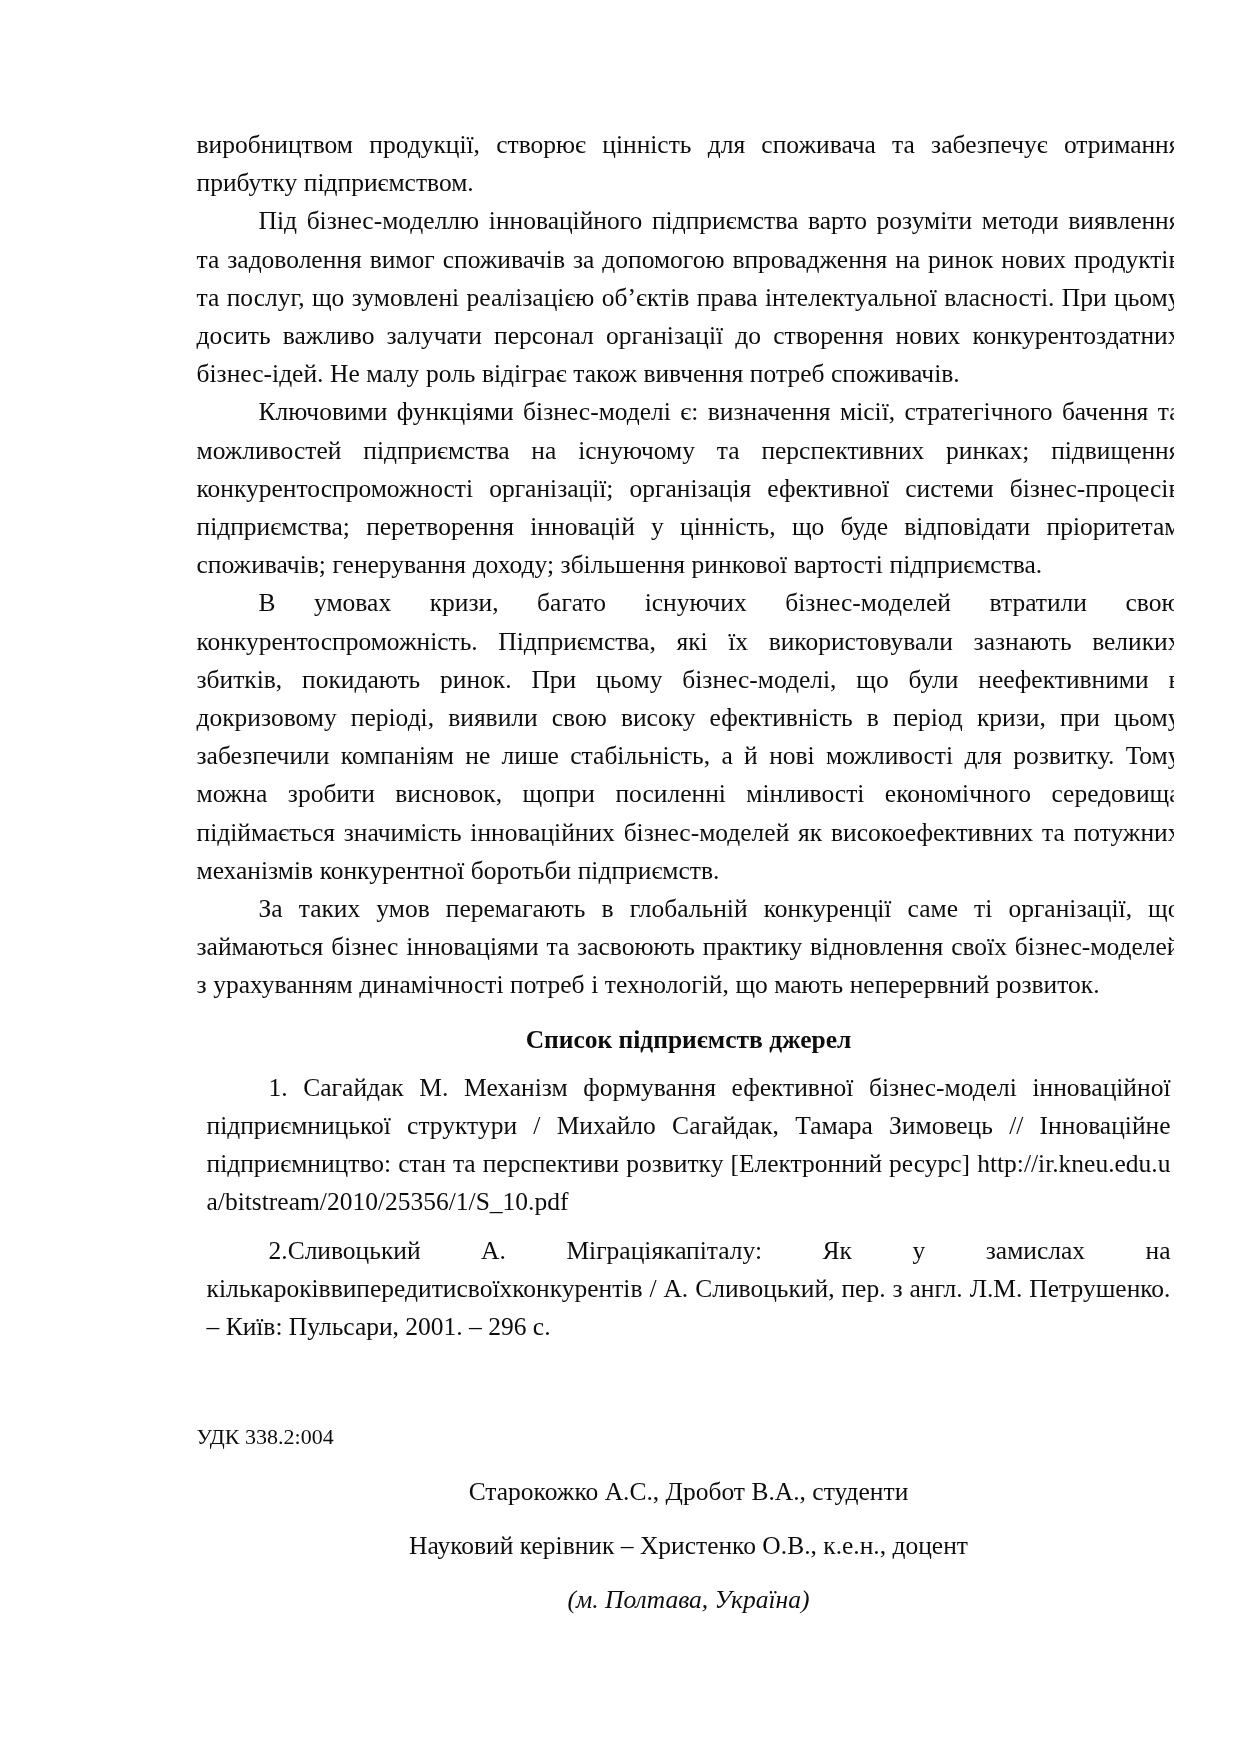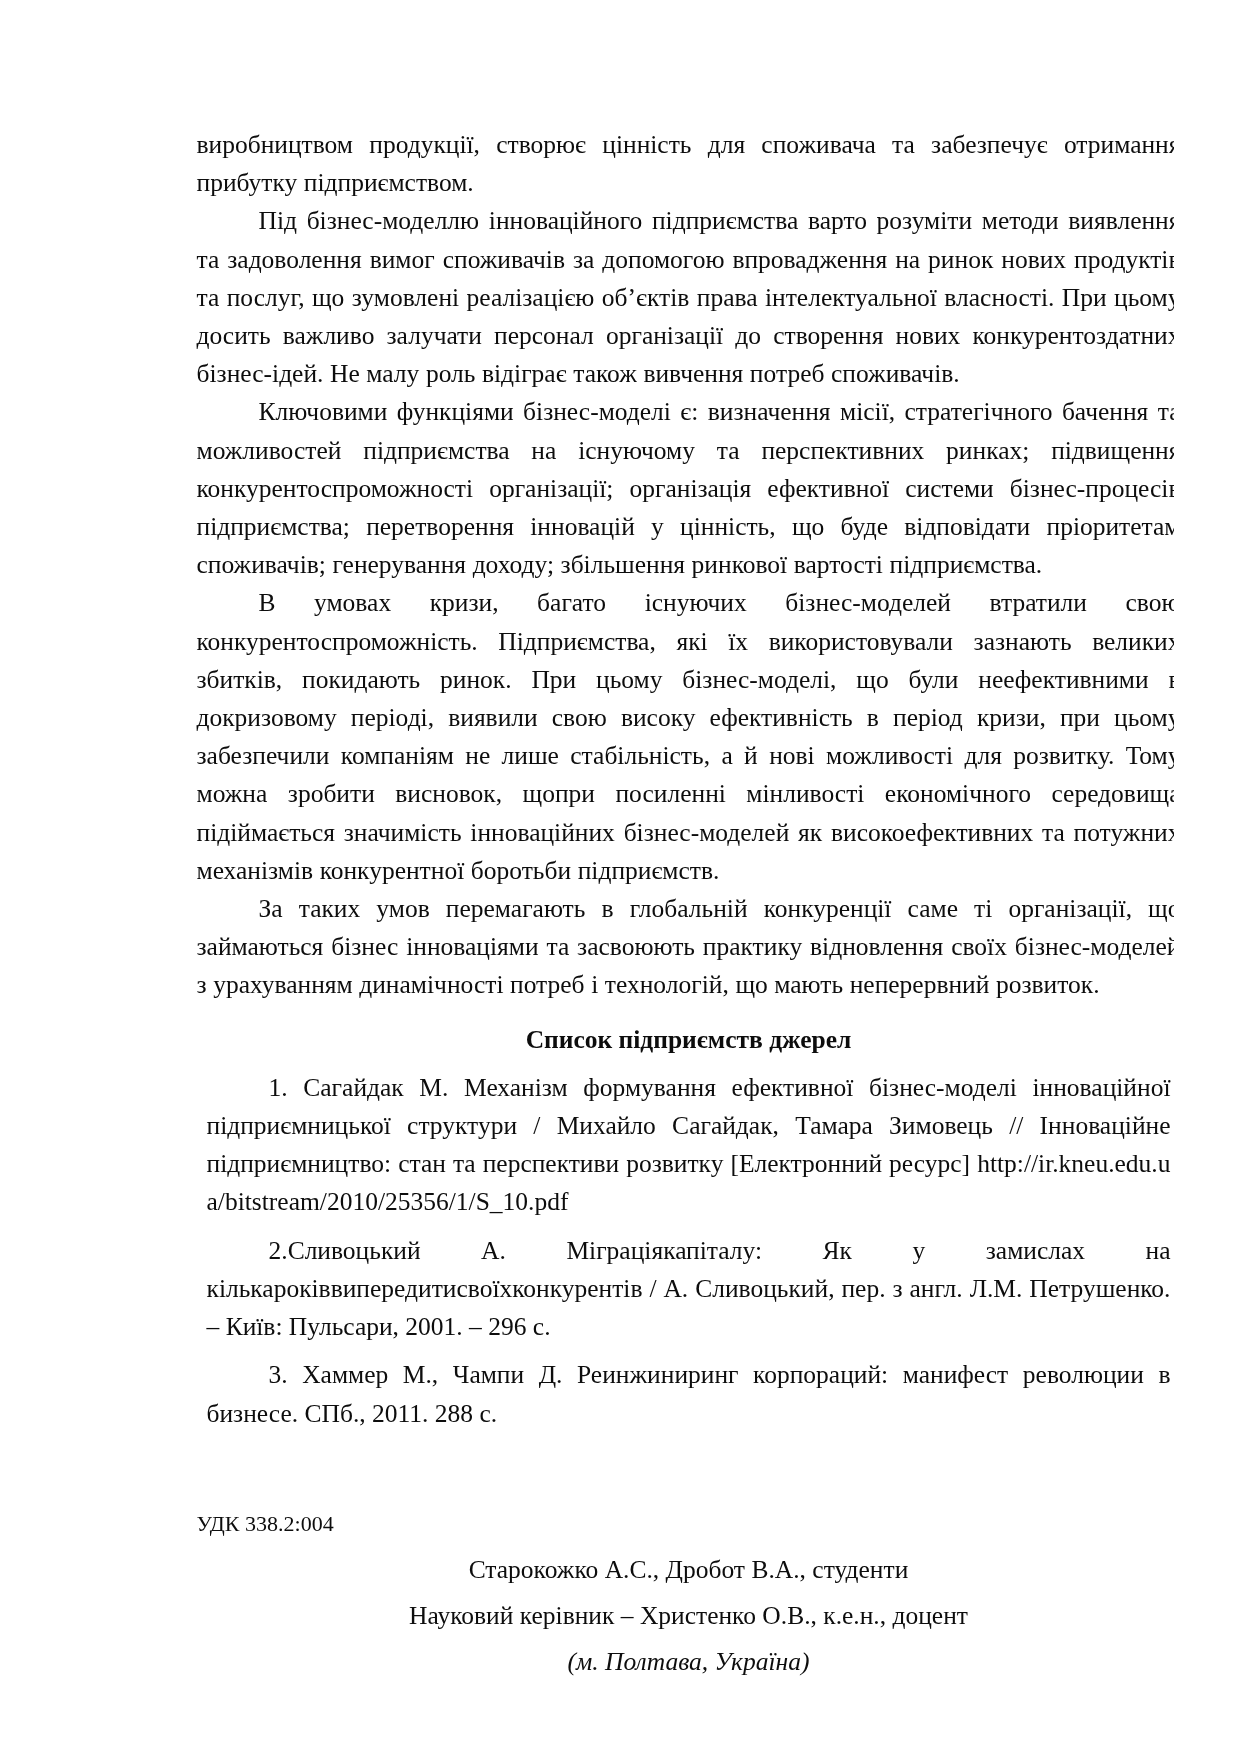--- a/index.html
+++ b/index.html
@@ -60,21 +60,21 @@
   .udk {
     font-size: 22px;
     line-height: 38.2px;
     text-align: left;
     margin: 0;
   }
   .center-line {
     font-size: 25.5px;
     line-height: 38.2px;
     text-align: center;
-    margin: 8px;
+    margin: 16px;
   }
   .center-line.italic {
     font-style: italic;
   }
   .page-number {
     position: absolute;
     left: 0;
     right: 0;
     top: 1640px;
     text-align: center;
@@ -91,21 +91,20 @@
     <p class="body noindent">виробництвом продукції, створює цінність для споживача та забезпечує отримання прибутку підприємством.</p>
     <p class="body">Під бізнес-моделлю інноваційного підприємства варто розуміти методи виявлення та задоволення вимог споживачів за допомогою впровадження на ринок нових продуктів та послуг, що зумовлені реалізацією об’єктів права інтелектуальної власності. При цьому досить важливо залучати персонал організації до створення нових конкурентоздатних бізнес-ідей. Не малу роль відіграє також вивчення потреб споживачів.</p>
     <p class="body">Ключовими функціями бізнес-моделі є: визначення місії, стратегічного бачення та можливостей підприємства на існуючому та перспективних ринках; підвищення конкурентоспроможності організації; організація ефективної системи бізнес-процесів підприємства; перетворення інновацій у цінність, що буде відповідати пріоритетам споживачів; генерування доходу; збільшення ринкової вартості підприємства.</p>
     <p class="body">В умовах кризи, багато існуючих бізнес-моделей втратили свою конкурентоспроможність. Підприємства, які їх використовували зазнають великих збитків, покидають ринок. При цьому бізнес-моделі, що були неефективними в докризовому періоді, виявили свою високу ефективність в період кризи, при цьому забезпечили компаніям не лише стабільність, а й нові можливості для розвитку. Тому можна зробити висновок, щопри посиленні мінливості економічного середовища підіймається значимість інноваційних бізнес-моделей як високоефективних та потужних механізмів конкурентної боротьби підприємств.</p>
     <p class="body">За таких умов перемагають в глобальній конкуренції саме ті організації, що займаються бізнес інноваціями та засвоюють практику відновлення своїх бізнес-моделей з урахуванням динамічності потреб і технологій, що мають неперервний розвиток.</p>
 
     <div class="refs-heading">Список підприємств джерел</div>
 
     <p class="ref"><span>1. Сагайдак М. Механізм формування ефективної бізнес-моделі інноваційної підприємницької структури / Михайло Сагайдак, Тамара Зимовець // Інноваційне підприємництво: стан та перспективи розвитку [Електронний ресурс] </span><span class="url">http://ir.kneu.edu.ua/bitstream/2010/25356/1/S_10.pdf</span></p>
     <p class="ref">2.Сливоцький А. Міграціякапіталу: Як у замислах на кількароківвипередитисвоїхконкурентів / А. Сливоцький, пер. з англ. Л.М. Петрушенко. – Київ: Пульсари, 2001. – 296 с.</p>
-    <p class="ref">3. Хаммер М., Чампи Д. Реинжиниринг корпораций: манифест революции в бизнесе. СПб., 2011. 288 с.</p>
 
     <div class="article-header">
       <p class="udk">УДК 338.2:004</p>
       <p class="center-line">Старокожко А.С., Дробот В.А., студенти</p>
       <p class="center-line">Науковий керівник – Христенко О.В., к.е.н., доцент</p>
       <p class="center-line italic">(м. Полтава, Україна)</p>
 
     </div>
 
   </div>

